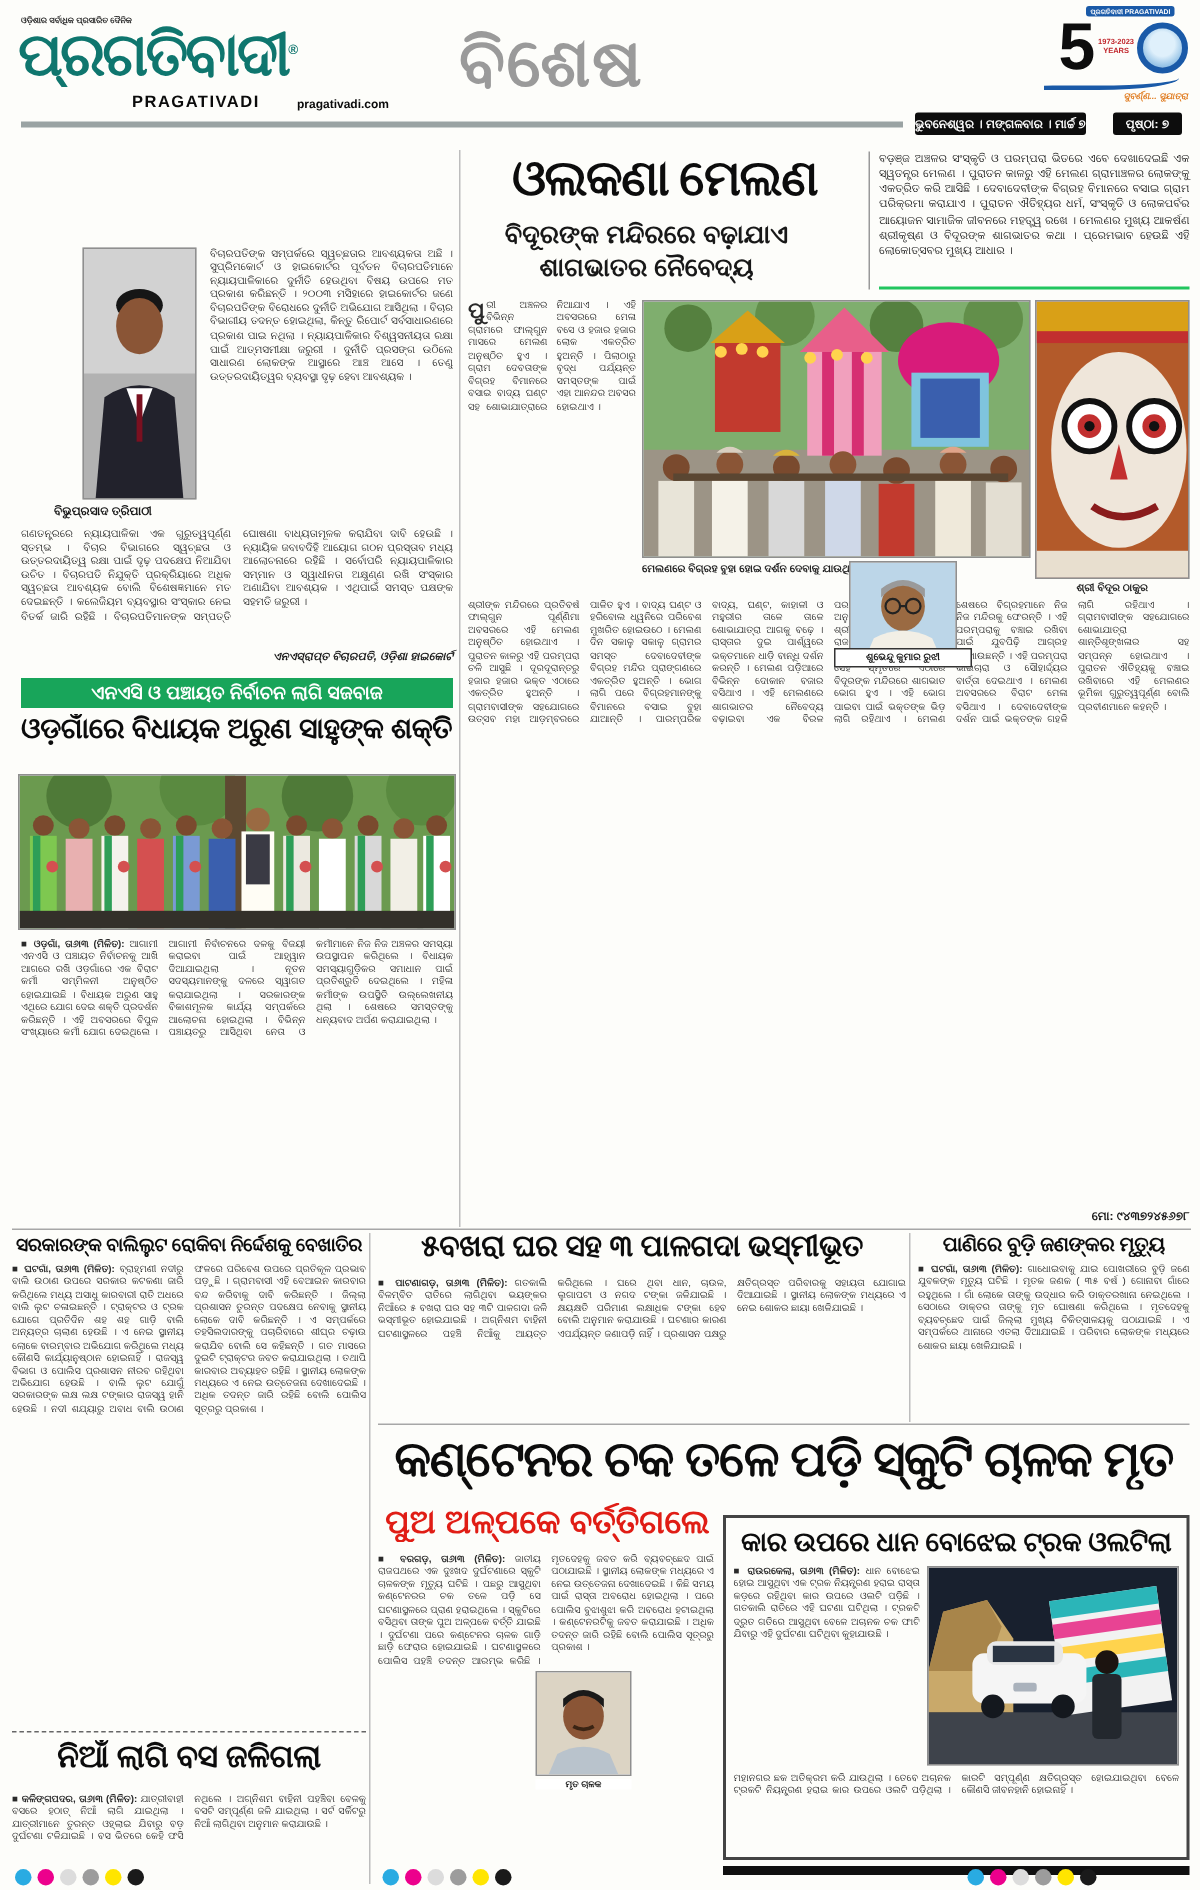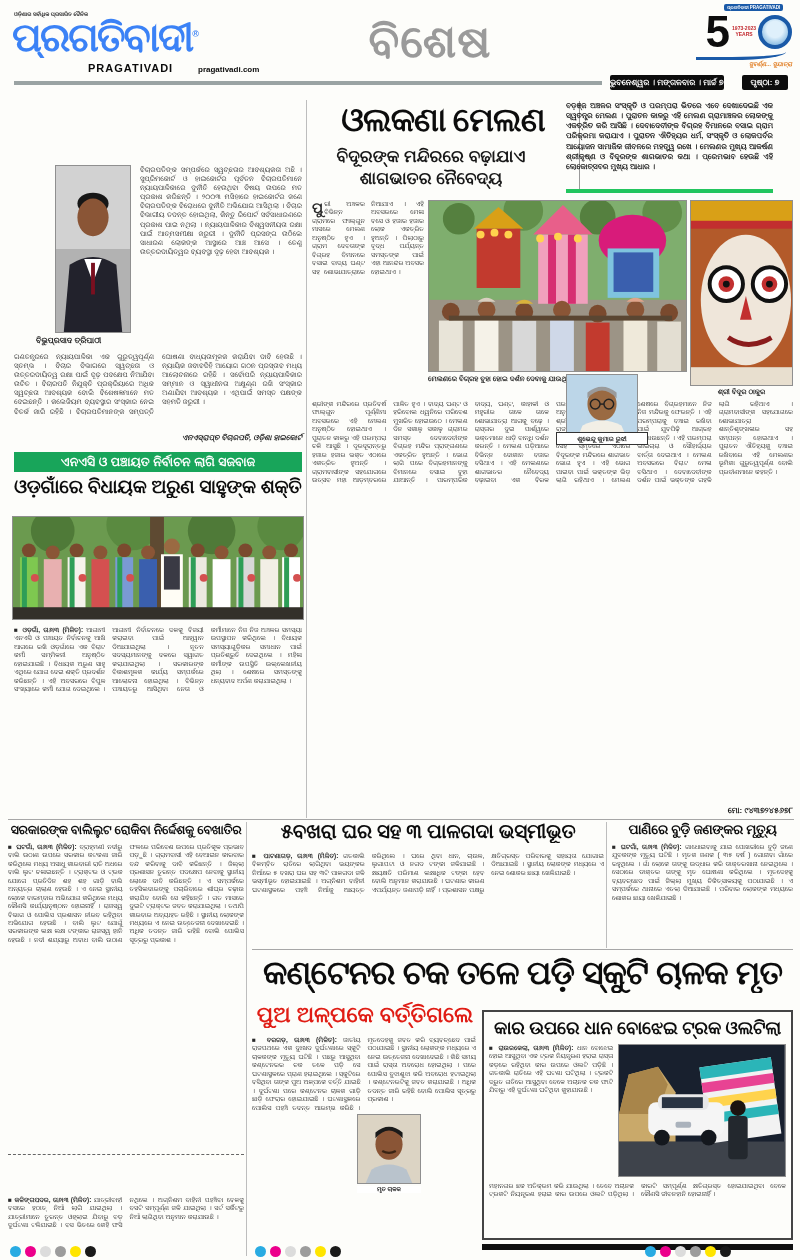--- a/index.html
+++ b/index.html
@@ -11,25 +11,25 @@
   .body-txt{font-size:6.5px;line-height:1.3;text-align:justify;overflow:hidden;color:#2a2a2a;}
   .dl{font-weight:800;}
   .hl{font-weight:900;color:#0c0c0c;letter-spacing:-0.3px;}
   .rule{background:#a7a7a7;}
   .vrule{background:#bdbdbd;}
   .photo{border:1px solid #8f8f8f;overflow:hidden;background:#ccc;}
   .photo svg{display:block;width:100%;height:100%;}
   .cap{font-size:7px;font-weight:700;color:#222;overflow:hidden;white-space:nowrap;}
   
   #tagline{left:14px;top:11px;width:200px;font-size:5.5px;font-weight:700;color:#222;}
-  #logo{left:12px;top:16px;width:240px;font-size:40px;font-weight:900;letter-spacing:-2px;line-height:1.05;color:#3b82f6;white-space:nowrap;overflow:hidden;}
+  #logo{left:12px;top:16px;width:240px;font-size:40px;font-weight:900;letter-spacing:-2px;line-height:1.05;color:#0f766e;white-space:nowrap;overflow:hidden;}
   #logo sup{font-size:9px;letter-spacing:0;}
   #latin{left:88px;top:62px;width:120px;font-size:11px;font-weight:800;letter-spacing:1px;color:#0b0b0b;}
   #site{left:198px;top:65px;width:100px;font-size:8px;font-weight:700;color:#0b0b0b;}
-  #section-title{left:306px;top:16px;width:248px;font-size:45px;font-weight:900;color:#9a9a9a;text-align:center;letter-spacing:1px;}
+  #section-title{left:306px;top:16px;width:248px;font-size:45px;font-weight:900;color:#9a9a9a;letter-spacing:1px;}
   #fifty{left:686px;top:4px;width:106px;height:70px;}
   #fifty .row{display:flex;align-items:center;justify-content:flex-end;}
   #fifty .blab{background:#1a5aa8;color:#fff;font-size:4.5px;font-weight:700;padding:1px 3px;border-radius:2px;margin-left:38px;margin-bottom:1px;width:max-content;}
   #fifty .digit{font-size:44px;font-weight:900;line-height:0.9;color:#0d0d0d;}
   #fifty .yrs{font-size:5px;font-weight:800;color:#c1272d;line-height:1.1;margin:0 2px;text-align:center;}
   #fifty .ring{width:34px;height:34px;border:4px solid #1a5aa8;border-radius:50%;background:radial-gradient(circle at 50% 40%, #dff0fb 0 40%, #9cc7e8 70%, #6ea3d4 100%);}
   #fifty .swoosh{height:8px;border-bottom:3px solid #1a5aa8;border-radius:0 0 60%/0 0 100% 20%;width:90px;margin-left:10px;}
   #fifty .slog{font-size:6px;font-style:italic;font-weight:700;color:#e07b1f;text-align:right;margin-top:1px;}
   .datebox{background:#0d0d0d;color:#fff;font-size:8px;font-weight:700;border-radius:2px;text-align:center;line-height:15px;overflow:hidden;white-space:nowrap;}
   #datebox{left:610px;top:75px;width:114px;height:15px;}
@@ -41,21 +41,21 @@
   #artA-photo{left:55px;top:165px;width:76px;height:168px;}
   #artA-cap{left:36px;top:336px;width:114px;text-align:left;font-size:8px;}
   #artA-intro{left:140px;top:165px;width:162px;height:184px;font-size:7px;}
   #artA-body{left:14px;top:352px;width:288px;height:78px;column-count:2;column-gap:8px;font-size:7px;}
   #artA-tail{left:110px;top:433px;width:192px;font-size:7.5px;font-style:italic;}
   #vruleAB{left:306px;top:100px;width:1px;height:718px;}
   
   #artB-headline{left:312px;top:102px;width:262px;font-size:33px;letter-spacing:-1px;white-space:nowrap;overflow:hidden;font-family:Liberation Serif, serif;}
   #artB-subhead{left:306px;top:146px;width:250px;font-size:17px;line-height:1.3;}
   #vruleB{left:579px;top:101px;width:1px;height:92px;background:#999;}
-  #artB-intro{left:566px;top:101px;width:207px;height:92px;font-size:7.5px;font-weight:700;line-height:1.35;border-bottom:4px solid #22c55e;}
+  #artB-intro{left:586px;top:101px;width:207px;height:92px;font-size:7.5px;font-weight:400;line-height:1.35;border-bottom:2px solid #22c55e;}
   #artB-strip{left:312px;top:200px;width:112px;height:196px;column-count:2;column-gap:6px;}
   #artB-strip .dropcap{float:left;font-size:15px;font-weight:900;line-height:1;padding-right:1px;}
   #artB-photo-main{left:428px;top:200px;width:259px;height:172px;}
   #artB-cap-main{left:428px;top:375px;width:230px;}
   #artB-photo-deity{left:690px;top:200px;width:103px;height:186px;}
   #artB-cap-deity{left:690px;top:388px;width:103px;text-align:center;}
   #artB-body{left:312px;top:400px;width:481px;height:406px;column-count:6;column-gap:7px;}
   #artB-portrait{left:566px;top:374px;width:72px;height:66px;}
   #artB-portrait-cap{left:556px;top:432px;width:92px;height:13px;background:#fff;border:1px solid #333;font-size:6.6px;font-weight:800;text-align:center;line-height:12px;overflow:hidden;white-space:nowrap;}
   #artB-phone{left:640px;top:806px;width:153px;font-size:8px;}
@@ -339,20 +339,21 @@
           <circle cx="122" cy="64" r="8" fill="#1c1410"></circle>
           <rect x="112" y="72" width="20" height="44" rx="4" fill="#23282e"></rect>
         </svg>
       </div>
     </div>
     <div class="body-txt" id="truck-bottom">ମହାନଗର ଛକ ଅତିକ୍ରମ କରି ଯାଉଥିଲା । ତେବେ ଅଚାନକ ଟ୍ରକଟି ନିୟନ୍ତ୍ରଣ ହରାଇ କାର ଉପରେ ଓଲଟି ପଡ଼ିଥିଲା । କାରଟି ସମ୍ପୂର୍ଣ୍ଣ କ୍ଷତିଗ୍ରସ୍ତ ହୋଇଯାଇଥିବା ବେଳେ କୌଣସି ଜୀବନହାନି ହୋଇନାହିଁ ।</div>
   </div>
   <div class="abs" id="black-bar"></div>
 
   <div class="abs" id="bus-rule"></div>
+  <div class="abs c hl" id="bus-headline">ନିଆଁ ଲାଗି ବସ ଜଳିଗଲା</div>
   <div class="abs body-txt" id="bus-body"><span class="dl">■ କଳିଙ୍ଗପଦର, ତା୬ା୩ (ମିଳିତ): </span><span>ଯାତ୍ରୀବାହୀ ବସରେ ହଠାତ୍ ନିଆଁ ଲାଗି ଯାଇଥିଲା । ଯାତ୍ରୀମାନେ ତୁରନ୍ତ ଓହ୍ଲାଇ ଯିବାରୁ ବଡ଼ ଦୁର୍ଘଟଣା ଟଳିଯାଇଛି । ବସ ଭିତରେ କେହି ଫସି ନଥିଲେ । ଅଗ୍ନିଶମ ବାହିନୀ ପହଞ୍ଚିବା ବେଳକୁ ବସଟି ସମ୍ପୂର୍ଣ୍ଣ ଜଳି ଯାଇଥିଲା । ସର୍ଟ ସର୍କିଟରୁ ନିଆଁ ଲାଗିଥିବା ଅନୁମାନ କରାଯାଉଛି ।</span></div>
 
   <div class="abs dots" id="dots1">
       <span class="dot" style="background: rgb(41, 171, 226);"></span>
       <span class="dot" style="background: rgb(236, 0, 140);"></span>
       <span class="dot" style="background: rgb(220, 220, 220);"></span>
       <span class="dot" style="background: rgb(156, 156, 156);"></span>
       <span class="dot" style="background: rgb(255, 229, 0);"></span>
       <span class="dot" style="background: rgb(26, 26, 26);"></span>
     </div>

